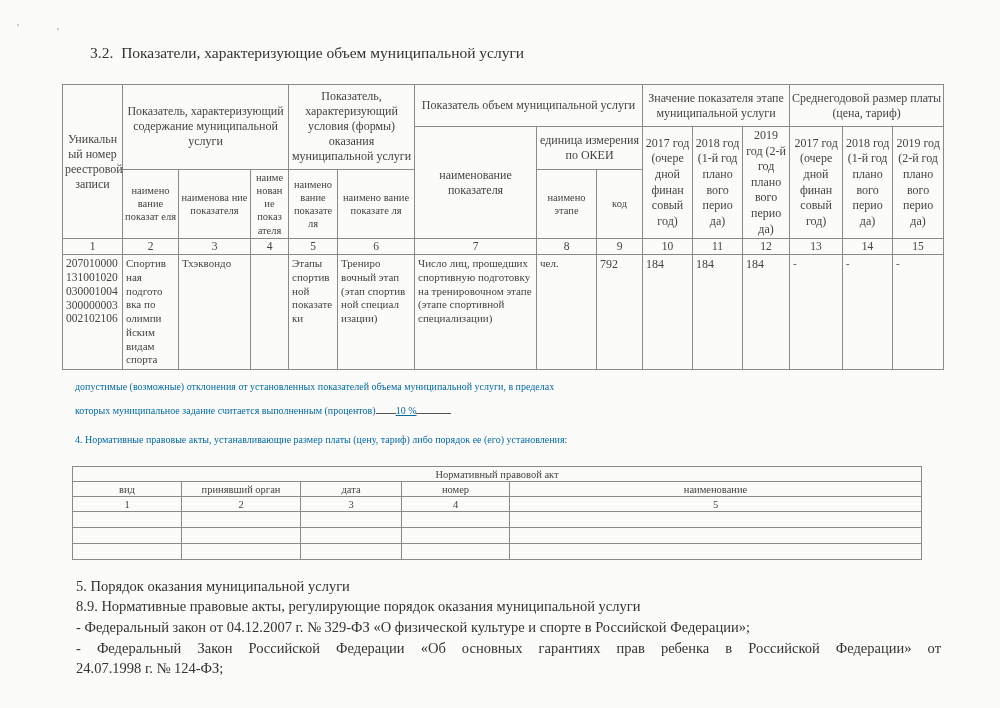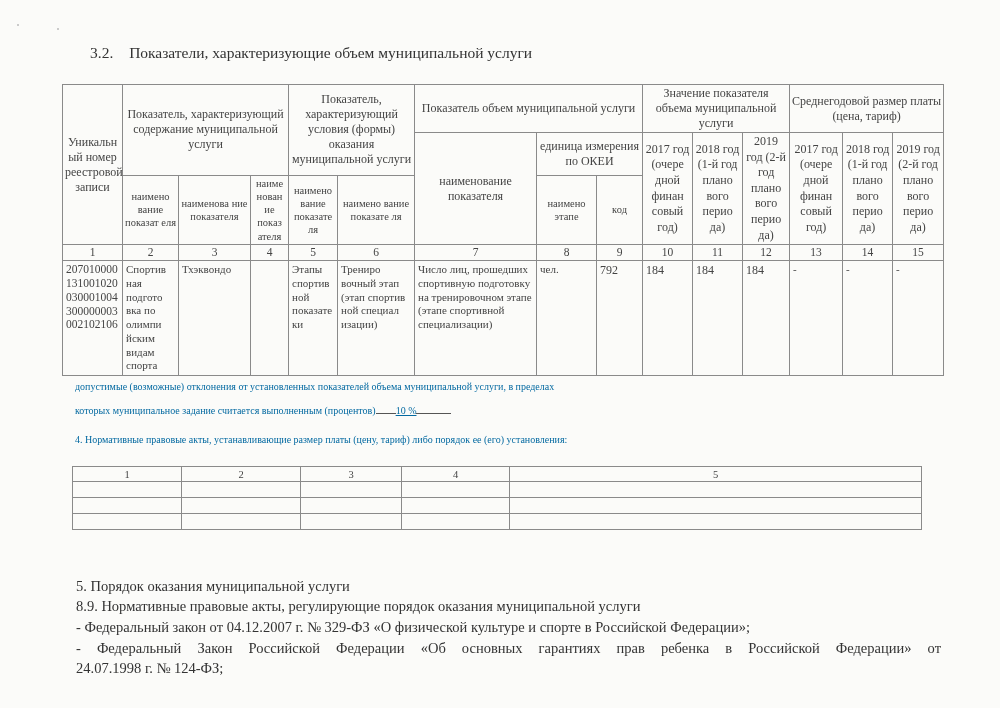--- a/index.html
+++ b/index.html
@@ -5,21 +5,21 @@
   html, body { margin:0; padding:0; }
   body {
     width:1000px; height:708px; overflow:hidden;
     background:#fbfbf9;
     font-family:"Liberation Serif", "DejaVu Serif", serif;
     color:#3a3a3a;
     position:relative;
   }
   .dot { position:absolute; width:2px; height:2px; background:#bbb; border-radius:50%; }
   .heading { position:absolute; left:90px; top:44px; font-size:15.5px; color:#333; }
-  .heading .num { margin-right:12px; }
+  .heading .num { margin-right:4px; }
   table { border-collapse:collapse; position:absolute; }
   #t1 { left:62px; top:84px; width:881px; table-layout:fixed; font-size:10.5px; }
   #t1 td { border:1px solid #8a8a8a; text-align:center; vertical-align:middle; line-height:1.25; padding:1px 2px; color:#444; }
   #t1 td.v { vertical-align:top; text-align:left; padding:2px 3px; font-size:11px;font-family:Liberation Serif, serif; }
   #t1 td.nums { font-size:11.5px; padding:0; height:15px; }
   #t1 td.year { font-size:12px; line-height:1.3; }
   #t1 td.big { font-size:12px; }
   .p { position:absolute; font-size:10px; color:#0369a1; white-space:nowrap; }
   .underline-val { text-decoration:underline; }
   #t2 { left:72px; top:466px; width:849px; table-layout:fixed; font-size:10.5px; }
@@ -56,21 +56,21 @@
     <col style="width:53px">
       <col style="width:50px">
       <col style="width:51px">
   </colgroup>
   <tbody>
       <tr style="height:42px">
     <td rowspan="3" class="big">Уникальн ый номер реестровой записи</td>
     <td colspan="3" rowspan="2" class="big">Показатель, характеризующий содержание муниципальной услуги</td>
     <td colspan="2" rowspan="2" class="big">Показатель, характеризующий условия (формы) оказания муниципальной услуги</td>
     <td colspan="3" class="big">Показатель объем муниципальной услуги</td>
-    <td colspan="3" class="big">Значение показателя объема муниципальной услуги</td>
+    <td colspan="3" class="big">Значение показателя этапе муниципальной услуги</td>
     <td colspan="3" class="big">Среднегодовой размер платы (цена, тариф)</td>
   </tr>
   <tr style="height:42px">
     <td rowspan="2" class="big">наименование показателя</td>
     <td colspan="2" class="big">единица измерения по ОКЕИ</td>
     <td rowspan="2" class="year">2017 год (очере дной финан совый год)</td>
     <td rowspan="2" class="year">2018 год (1-й год плано вого перио да)</td>
     <td rowspan="2" class="year">2019 год (2-й год плано вого перио да)</td>
     <td rowspan="2" class="year">2017 год (очере дной финан совый год)</td>
     <td rowspan="2" class="year">2018 год (1-й год плано вого перио да)</td>
@@ -131,20 +131,30 @@
 
 <table id="t2">
   <colgroup>
     <col style="width:109px">
       <col style="width:119px">
       <col style="width:101px">
       <col style="width:108px">
       <col style="width:412px">
   </colgroup>
   <tbody>
+      <tr>
+        <td colspan="5">Нормативный правовой акт</td>
+      </tr>
+  <tr>
+    <td>вид</td>
+    <td>принявший орган</td>
+    <td>дата</td>
+    <td>номер</td>
+    <td>наименование</td>
+  </tr>
   <tr>
     <td>1</td>
     <td>2</td>
     <td>3</td>
     <td>4</td>
     <td>5</td>
   </tr>
   <tr class="empty">
         <td></td>
         <td></td>

